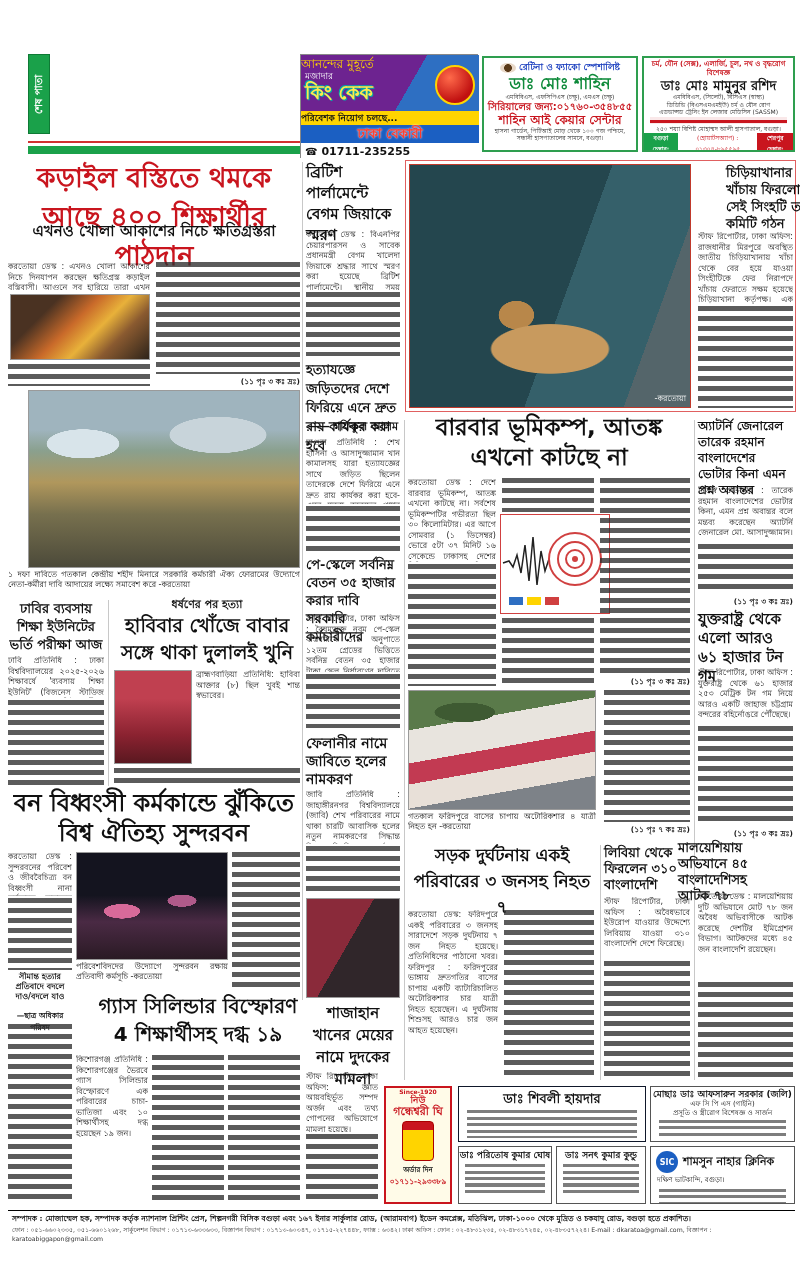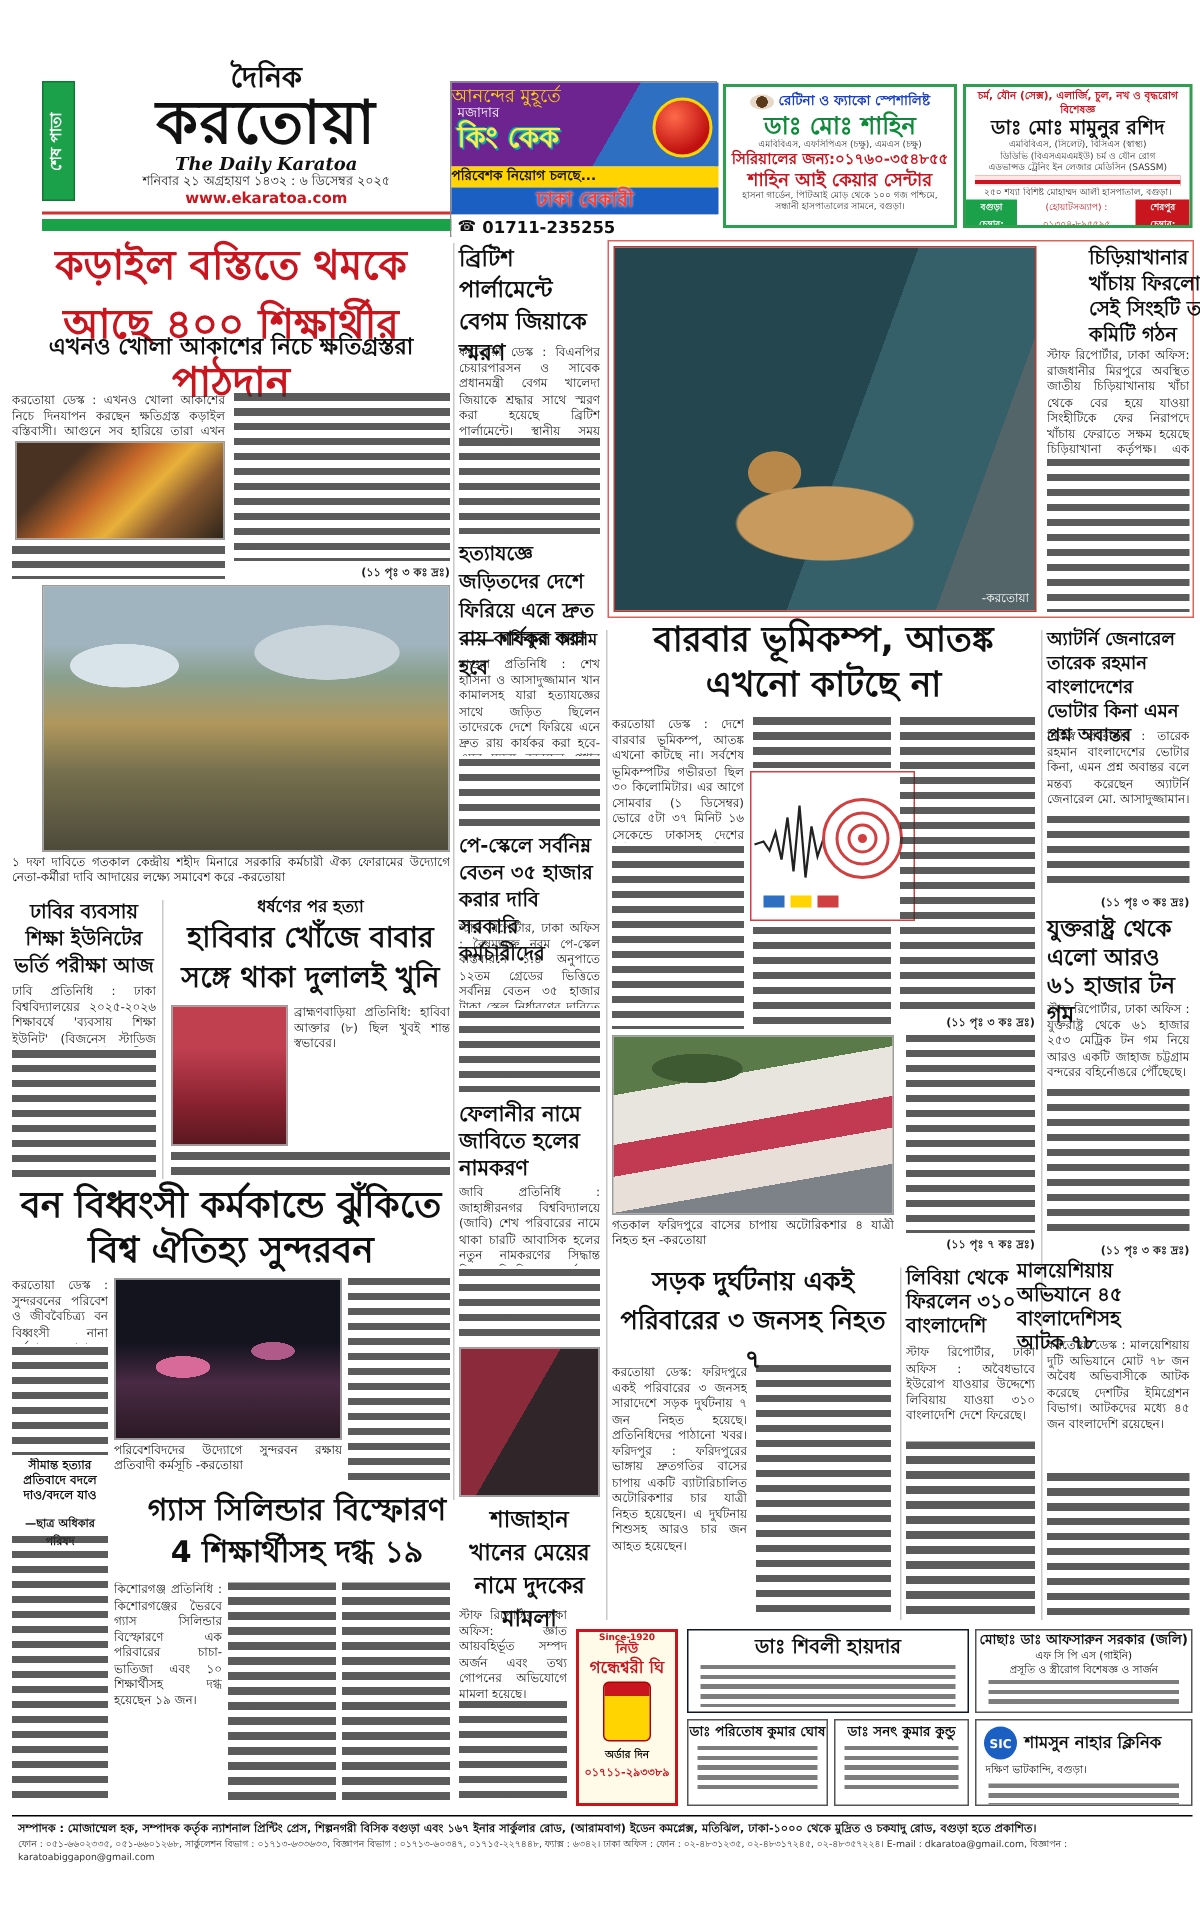--- a/index.html
+++ b/index.html
@@ -23,27 +23,20 @@
 </style>
 </head>
 <body>
 
 <div class="page">
 
   <div class="b" style="left:28px;top:54px;width:22px;height:80px;background:#1aa14a;border:1px solid #0e7a35;">
     <div style="writing-mode:vertical-rl;transform:rotate(180deg);color:#fff;font-size:10px;font-weight:bold;height:100%;width:100%;display:flex;align-items:center;justify-content:center;">শেষ পাতা</div>
   </div>
 
-  <div class="b" style="left:55px;top:42px;width:245px;height:98px;text-align:center;">
-    <div style="font-size:19px;font-weight:bold;line-height:20px;">দৈনিক</div>
-    <div style="font-size:40px;font-weight:bold;line-height:40px;letter-spacing:1px;">করতোয়া</div>
-    <div style="font-family:'DejaVu Serif','Liberation Serif',serif;font-style:italic;font-weight:bold;font-size:12px;line-height:14px;">The Daily Karatoa</div>
-    <div style="font-size:8.5px;line-height:11px;color:#222;">শনিবার ২১ অগ্রহায়ণ ১৪৩২ : ৬ ডিসেম্বর ২০২৫</div>
-    <div style="font-size:10px;font-weight:bold;color:#c9151e;line-height:12px;">www.ekaratoa.com</div>
-  </div>
   <div class="b" style="left:28px;top:141px;width:450px;height:2px;background:#d03030;"></div>
   <div class="b" style="left:28px;top:146px;width:450px;height:8px;background:#1aa14a;"></div>
 
   <div class="b" style="left:300px;top:54px;width:178px;height:104px;border:1px solid #888;">
     <div class="b" style="left:0;top:0;width:178px;height:56px;background:linear-gradient(120deg,#6d2390 0 60%,#2e6fc2 60% 100%);">
       <div style="color:#ffd400;font-weight:normal;font-size:12px;line-height:14px;padding:2px 0 0;">আনন্দের মুহূর্তে</div>
       <div style="color:#fff;font-size:9px;line-height:10px;padding:0 4px;">মজাদার</div>
       <div style="color:#ffe94d;font-size:19px;font-weight:bold;line-height:22px;padding:0 4px;text-shadow:1px 1px 0 #0aa,-1px -1px 0 #0aa;">কিং কেক</div>
       <div class="b" style="right:4px;top:10px;width:40px;height:40px;border-radius:50%;background:radial-gradient(circle at 35% 30%,#ff6a4a,#c01010 70%);border:2px solid #ffd400;"></div>
     </div>

